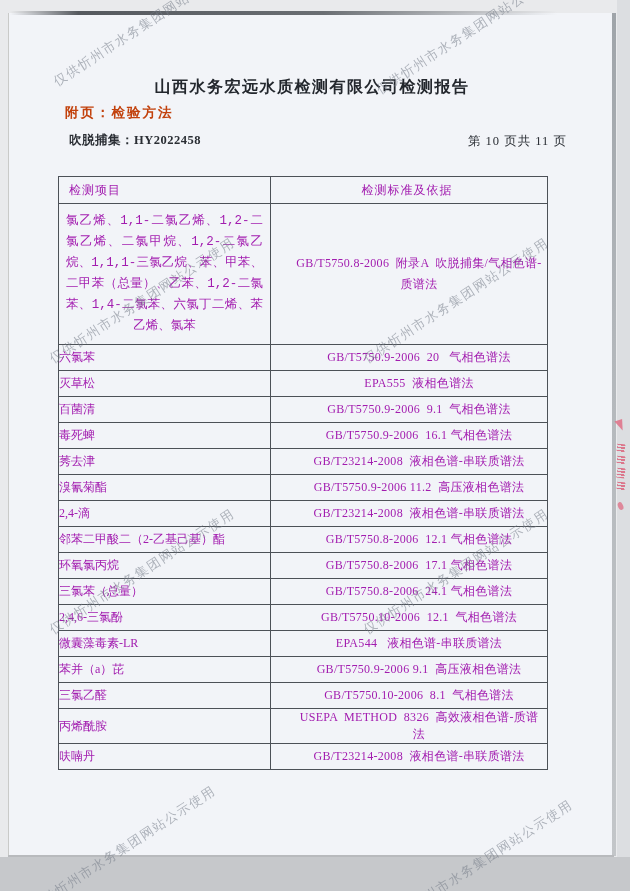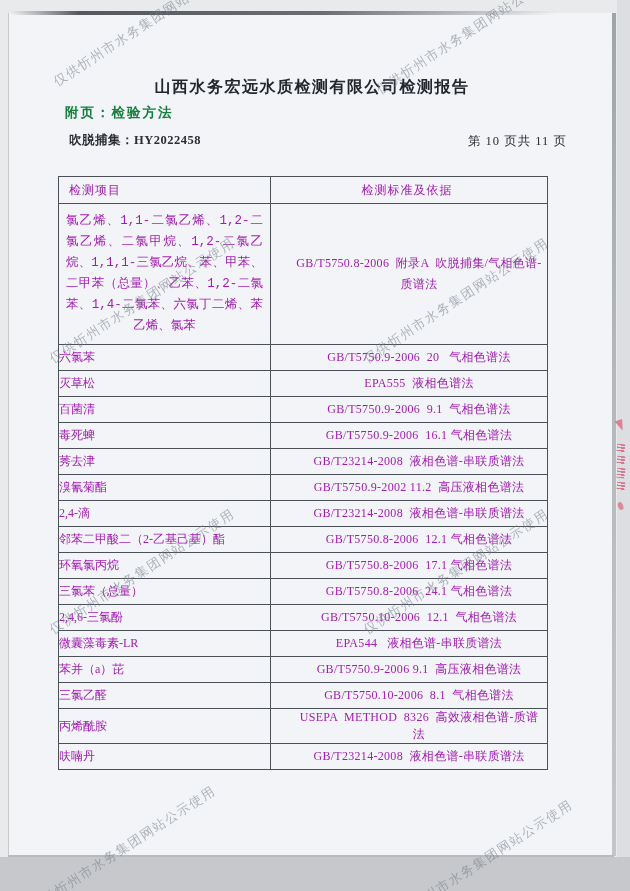--- a/index.html
+++ b/index.html
@@ -36,21 +36,21 @@
 
   
   .title{
     position:absolute;left:0;top:64px;width:606px;
     text-align:center;
     font-family:"Liberation Sans", sans-serif;
     font-weight:bold;font-size:16px;letter-spacing:1.5px;color:#23272d;
   }
   .subtitle{
     position:absolute;left:56px;top:91px;
-    font-weight:bold;font-size:13.5px;letter-spacing:2px;color:#15803d;
+    font-weight:bold;font-size:13.5px;letter-spacing:2px;color:#c2410c;
   }
   .meta-row{position:absolute;left:60px;top:119px;width:498px;height:16px;font-size:12.5px;color:#2a2e34;}
   .report-no{position:absolute;left:0;top:0;font-weight:bold;letter-spacing:.5px;}
   .page-indicator{position:absolute;right:0;top:1px;letter-spacing:1px;}
 
   
   table.tbl{
     position:absolute;left:49px;top:163px;width:489px;
     border-collapse:collapse;table-layout:fixed;
     font-size:12px;color:#a21caf;
@@ -153,21 +153,21 @@
       <tr class="r">
         <td class="c1">毒死蜱</td>
         <td class="c2">GB/T5750.9-2006  16.1 气相色谱法</td>
       </tr>
       <tr class="r">
         <td class="c1">莠去津</td>
         <td class="c2">GB/T23214-2008  液相色谱-串联质谱法</td>
       </tr>
       <tr class="r">
         <td class="c1">溴氰菊酯</td>
-        <td class="c2">GB/T5750.9-2002 11.2  高压液相色谱法</td>
+        <td class="c2">GB/T5750.9-2006 11.2  高压液相色谱法</td>
       </tr>
       <tr class="r">
         <td class="c1">2,4-滴</td>
         <td class="c2">GB/T23214-2008  液相色谱-串联质谱法</td>
       </tr>
       <tr class="r">
         <td class="c1">邻苯二甲酸二（2-乙基己基）酯</td>
         <td class="c2">GB/T5750.8-2006  12.1 气相色谱法</td>
       </tr>
       <tr class="r">

